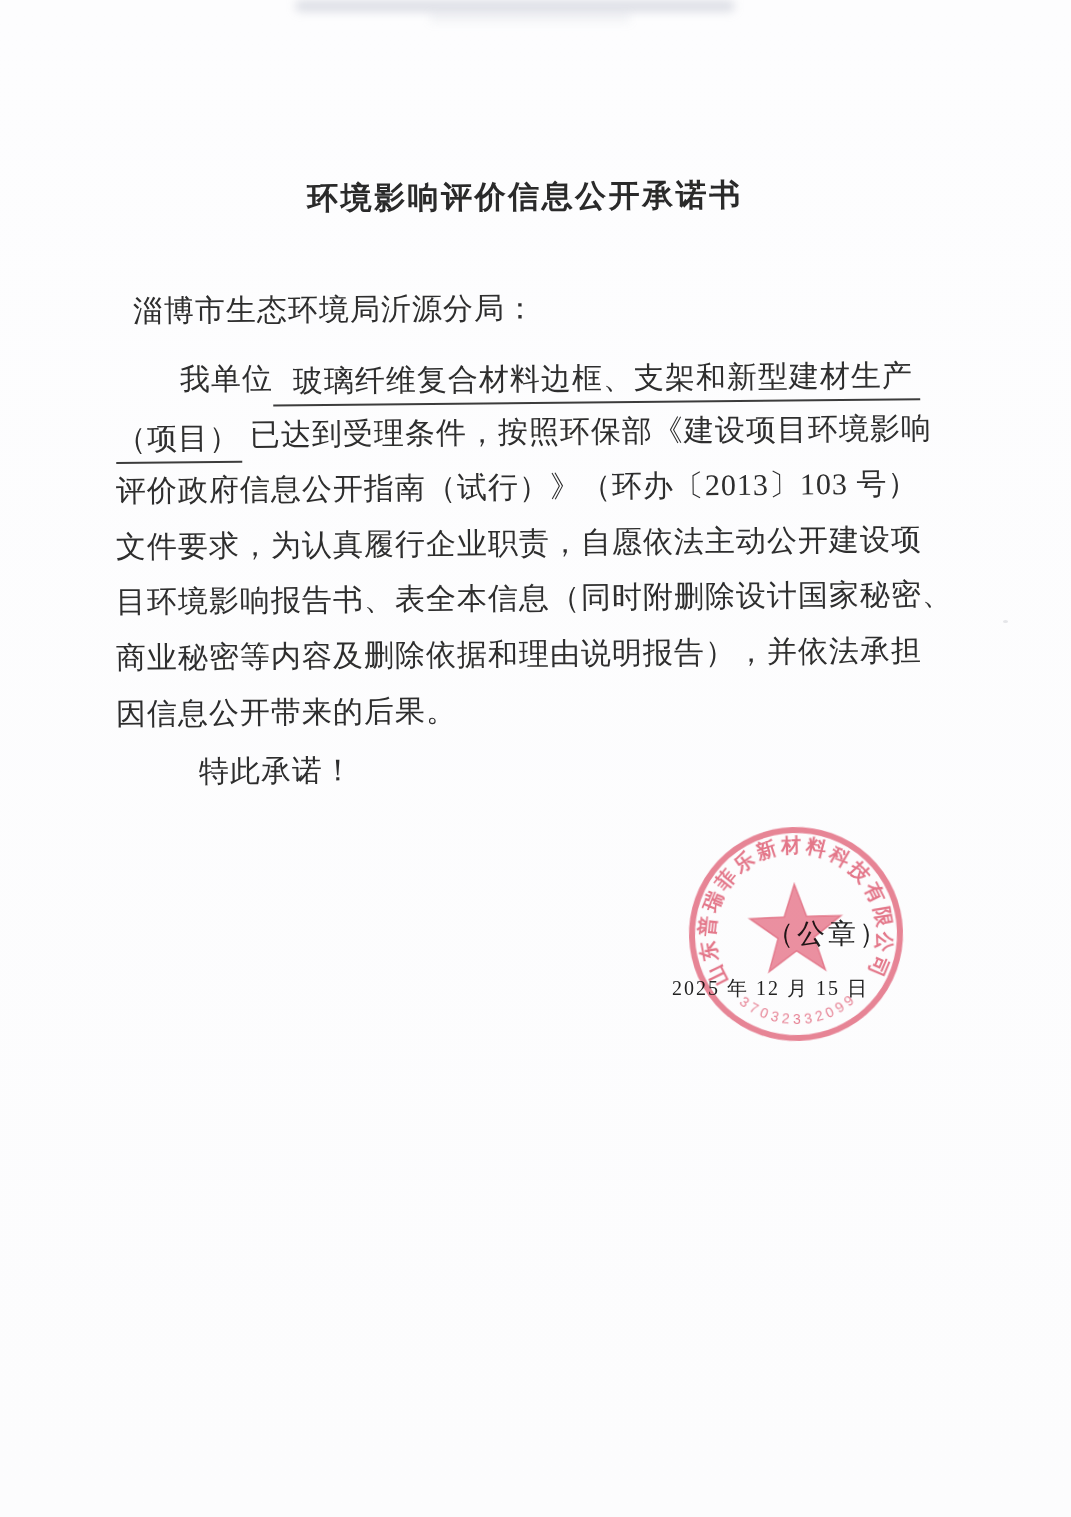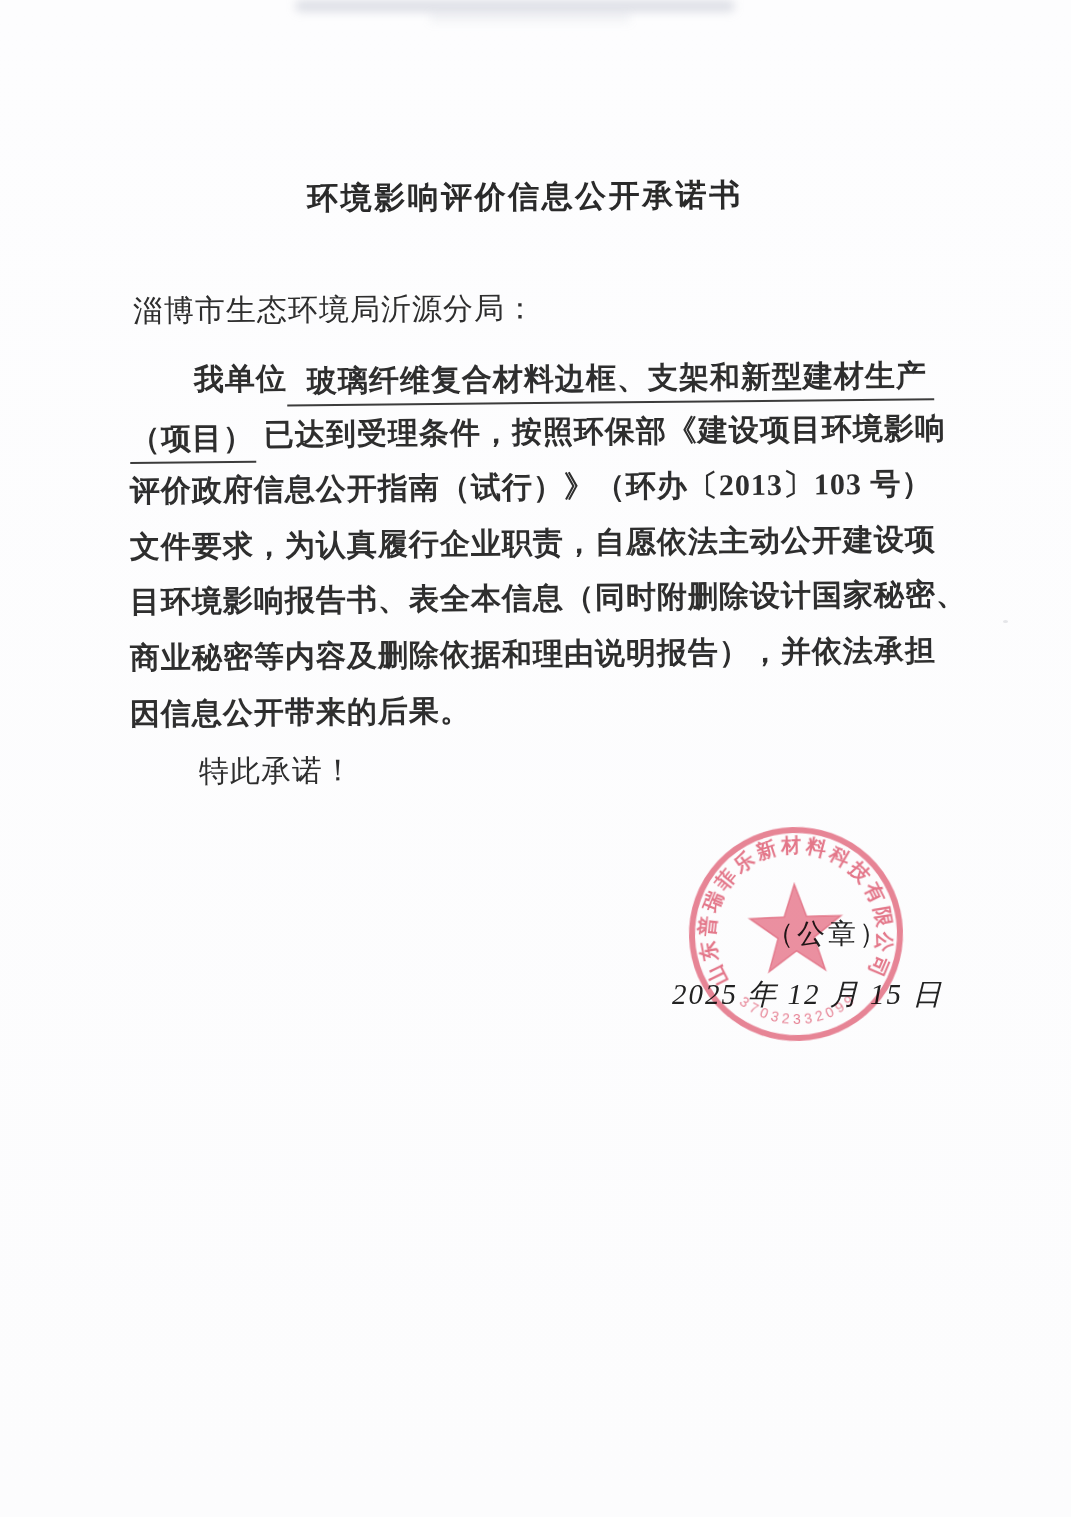--- a/index.html
+++ b/index.html
@@ -34,21 +34,21 @@
     letter-spacing: 2.5px;
     color: #2a2a2a;
     transform: rotate(-0.45deg);
   }
   .salutation {
     position: absolute; left: 133px; top: 291px;
     font-size: 30px; letter-spacing: 1px;
     transform: rotate(-0.4deg); transform-origin: left center;
   }
   .body-block {
-    position: absolute; left: 130px; top: 352px; width: 804px; font-weight: bold;
+    position: absolute; left: 116px; top: 352px; width: 804px;
   }
   .body-line {
     height: 55.6px; line-height: 55.6px;
     font-size: 30px; letter-spacing: 1px;
     white-space: nowrap;
     transform: rotate(-0.55deg); transform-origin: left center;
     display: flex; align-items: baseline;
   }
   .indent { display: inline-block; width: 64px; }
   .fill-underline {
@@ -71,23 +71,22 @@
   }
   .closing .indent { width: 66px; }
   .seal-note {
     position: absolute; left: 766px; top: 915px;
     font-size: 28px; letter-spacing: 3px;
     color: #222;
     text-align: center;
   }
   .date-line {
     position: absolute; left: 672px; top: 975px;
-    font-size: 29px; letter-spacing: 2px;
+    font-size: 20px; letter-spacing: 2px;
     color: #222;
-    font-style: italic;
   }
   .stamp {
     position: absolute; left: 676px; top: 814px;
     width: 240px; height: 240px;
     mix-blend-mode: multiply;
     opacity: 0.88;
     transform: rotate(-2deg);
   }
   .stamp svg { width: 100%; height: 100%; }
   

